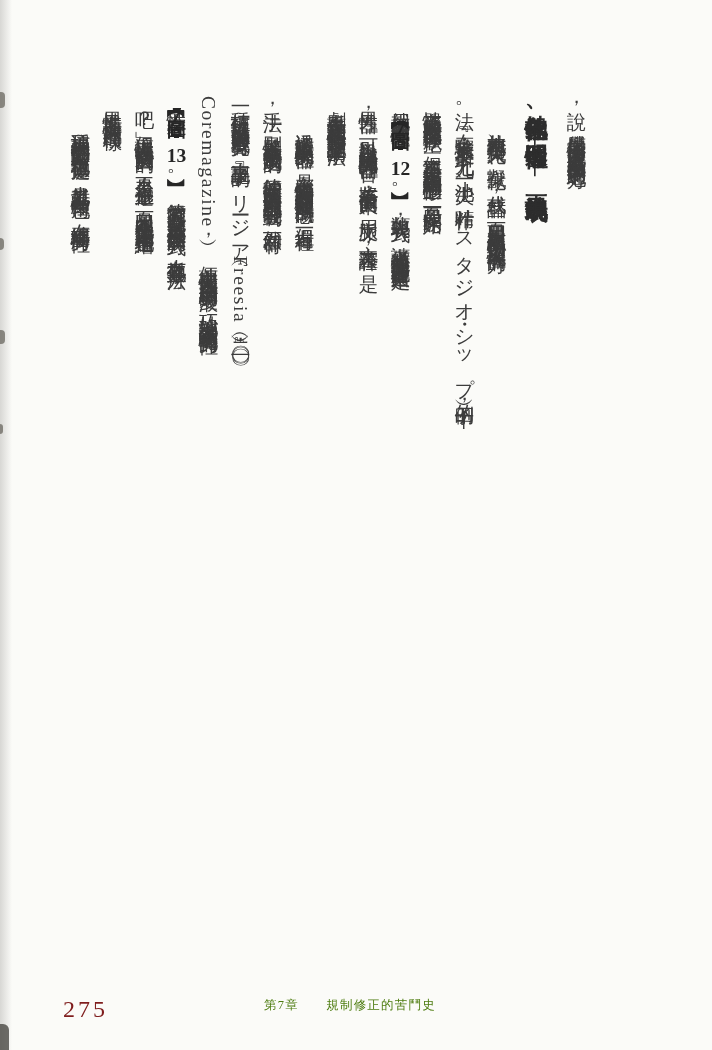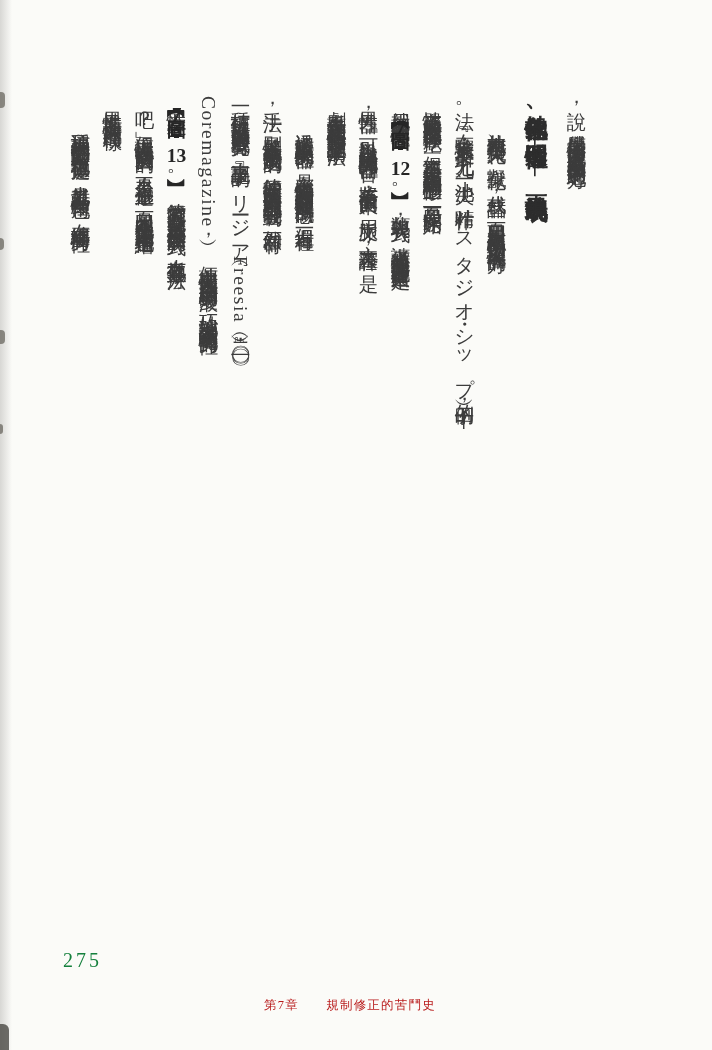--- a/index.html
+++ b/index.html
@@ -75,32 +75,32 @@
     color: #262626;
     letter-spacing: 0.5px;
   }
   .tcy { text-combine-upright: all; }
   .up  { text-orientation: upright; }
 
   
   .page-number {
     position: absolute;
     left: 63px;
-    top: 949px;
-    font-size: 20px;
+    top: 996px;
+    font-size: 24px;
     letter-spacing: 3px;
-    color: #15803d;
+    color: #7f1d1d;
   }
   .running-footer {
     position: absolute;
     left: 264px;
     top: 997px;
     font-size: 12.5px;
     letter-spacing: 1.2px;
-    color: #b91c1c;
+    color: #4d7c0f;
   }
 </style>
 </head>
 <body>
 
 <div class="page">
 
   <div class="edge-shadow-left"></div>
   <div class="speck s1"></div>
   <div class="speck s2"></div>

